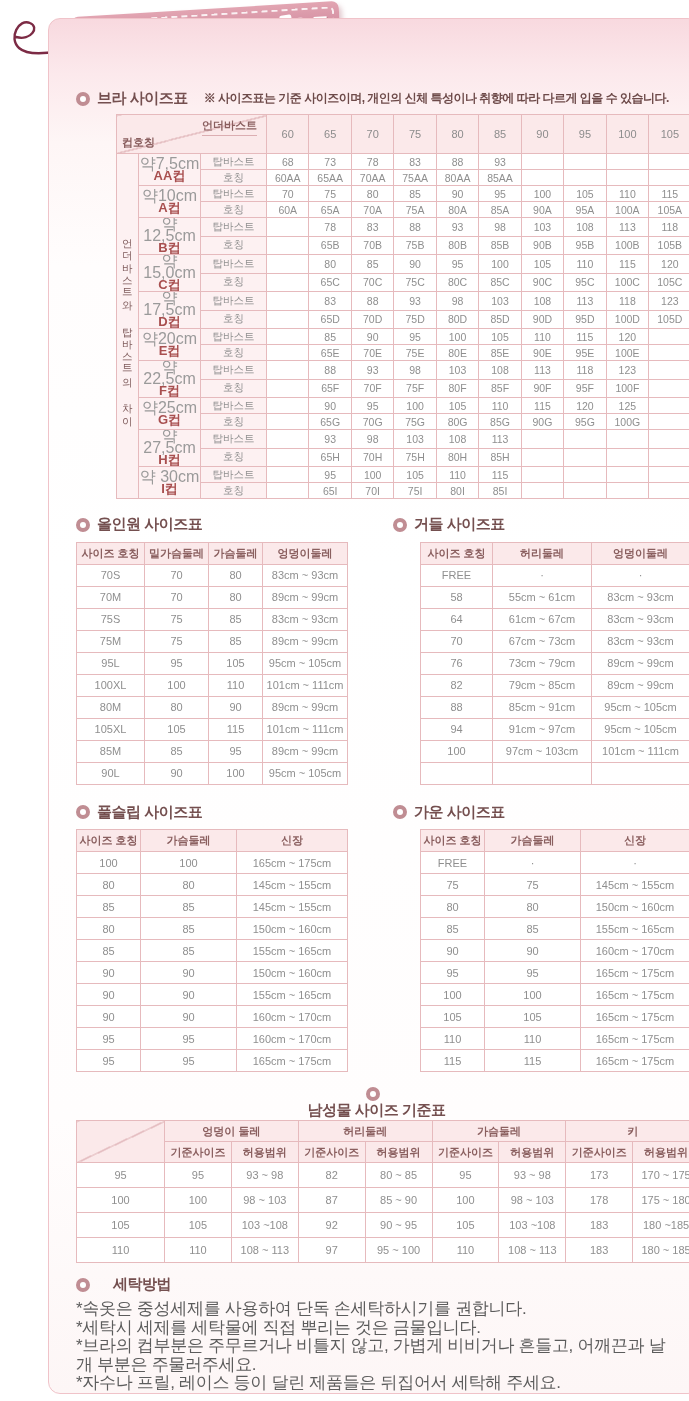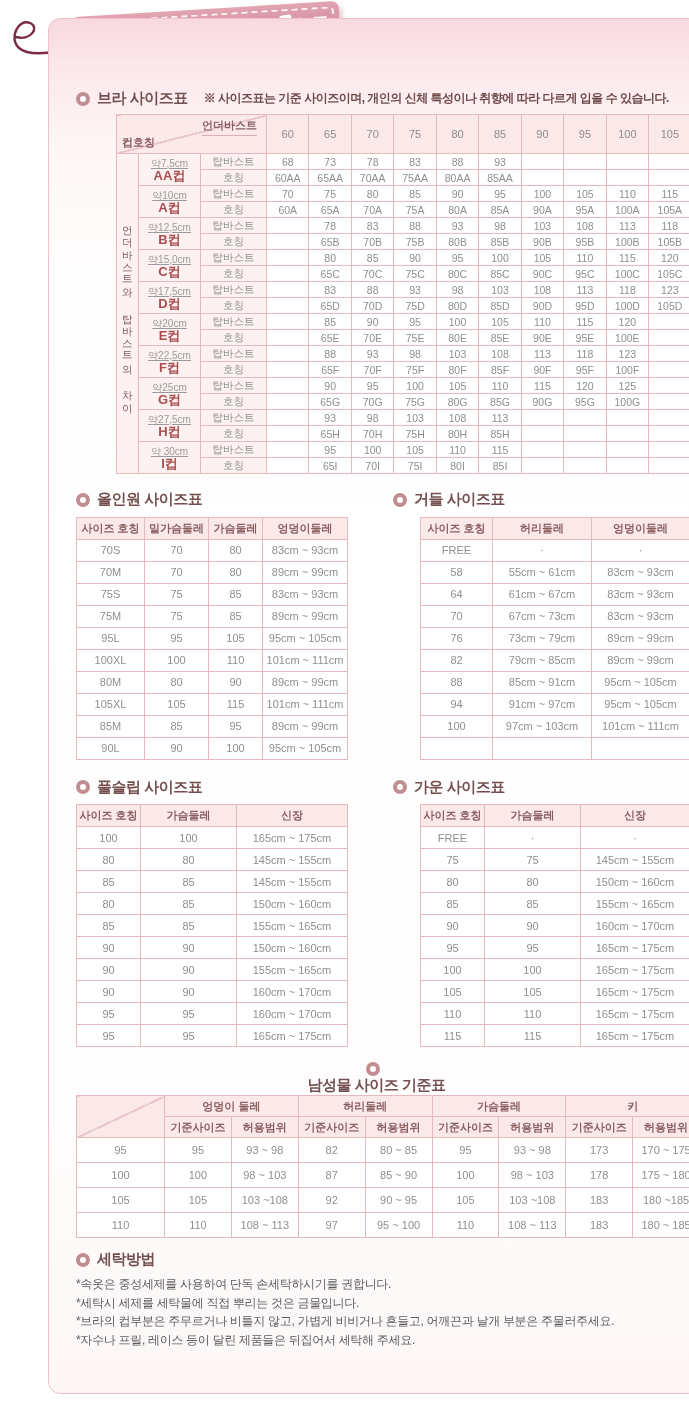--- a/index.html
+++ b/index.html
@@ -57,44 +57,44 @@
     background-image:linear-gradient(to bottom right,transparent calc(50% - .6px),#ddb0b4 calc(50% - .6px),#ddb0b4 calc(50% + .6px),transparent calc(50% + .6px));
     background-color:#fbe9ea;}
   .corner-top{position:absolute;top:3px;right:9px;color:#8a5f5f;font-weight:bold;font-size:11px;
     border-bottom:1px solid #dcaeb2;padding-bottom:2px;}
   .corner-bottom{position:absolute;left:5px;bottom:3px;color:#8a5f5f;font-weight:bold;font-size:11px;}
   .bra-table td{font-size:10.5px;height:15px;color:#8f8f8f;background:#fff;}
   .bra-table td.lab{background:#fdf1f2;}
   .bra-table td.side{background:#fdf1f2;}
   .vert{writing-mode:vertical-rl;text-orientation:upright;margin:0 auto;
     color:#7d5a5a;font-size:10.5px;letter-spacing:2px;line-height:1;}
-  .cup-size{display:block;color:#9a9a9a;font-size:10px;line-height:12px;text-decoration:underline;}
+  .cup-size{display:block;color:#9a9a9a;font-size:16px;line-height:12px;}
   .cup-name{display:block;color:#a84f4f;font-weight:bold;font-size:13px;line-height:12px;}
   .typelab{color:#8d7272;font-size:10.5px;}
   
   .sec2{margin-top:16px;}
   .sec3{margin-top:18px;}
   .pair-row{display:flex;margin-top:6px;gap:27px;}
   .pair-left{width:272px;margin-right:45px;flex:0 0 auto;}
   .pair-right{width:270px;flex:0 0 auto;}
   .simple-table{width:100%;}
   .simple-table th{background:#fbe9ea;color:#8a5f5f;font-size:11px;font-weight:bold;height:21px;}
   .simple-table td{background:#fff;color:#8f8f8f;font-size:11px;height:21px;}
   
   .mens-title{margin-top:15px;flex-direction:column;}
   .mens-table{width:624px;}
   .mens-table th{background:#fbe9ea;color:#8a5f5f;font-size:11px;font-weight:bold;height:20px;}
   .mens-table th.corner{
     background-image:linear-gradient(to bottom right,transparent calc(50% - .6px),#ddb0b4 calc(50% - .6px),#ddb0b4 calc(50% + .6px),transparent calc(50% + .6px));
     background-color:#fbe9ea;}
   .mens-table td{background:#fff;color:#8f8f8f;font-size:11px;height:24px;}
   
-  .wash-title{margin-top:12px;}
+  .wash-title{margin-top:12px;gap:16px;}
   .wash-lines{margin-top:6px;}
-  .wash-line{margin:0;font-size:12px;color:#5c5c5c;line-height:18.5px;letter-spacing:-0.3px;}
+  .wash-line{margin:0;font-size:17px;color:#5c5c5c;line-height:18.5px;letter-spacing:-0.3px;}
 </style>
 </head>
 <body>
 
 <svg class="string-svg" width="88" height="58" viewBox="0 0 88 58">
   <path d="M82,38 C52,46 28,48 19,40 C8,30 19,10 30,15 C40,19 31,33 16,29" fill="none" stroke="#7c2b45" stroke-width="2.4" stroke-linecap="round"></path>
 </svg>
 
 <div class="tag">
   <div class="tag-inner"></div>

